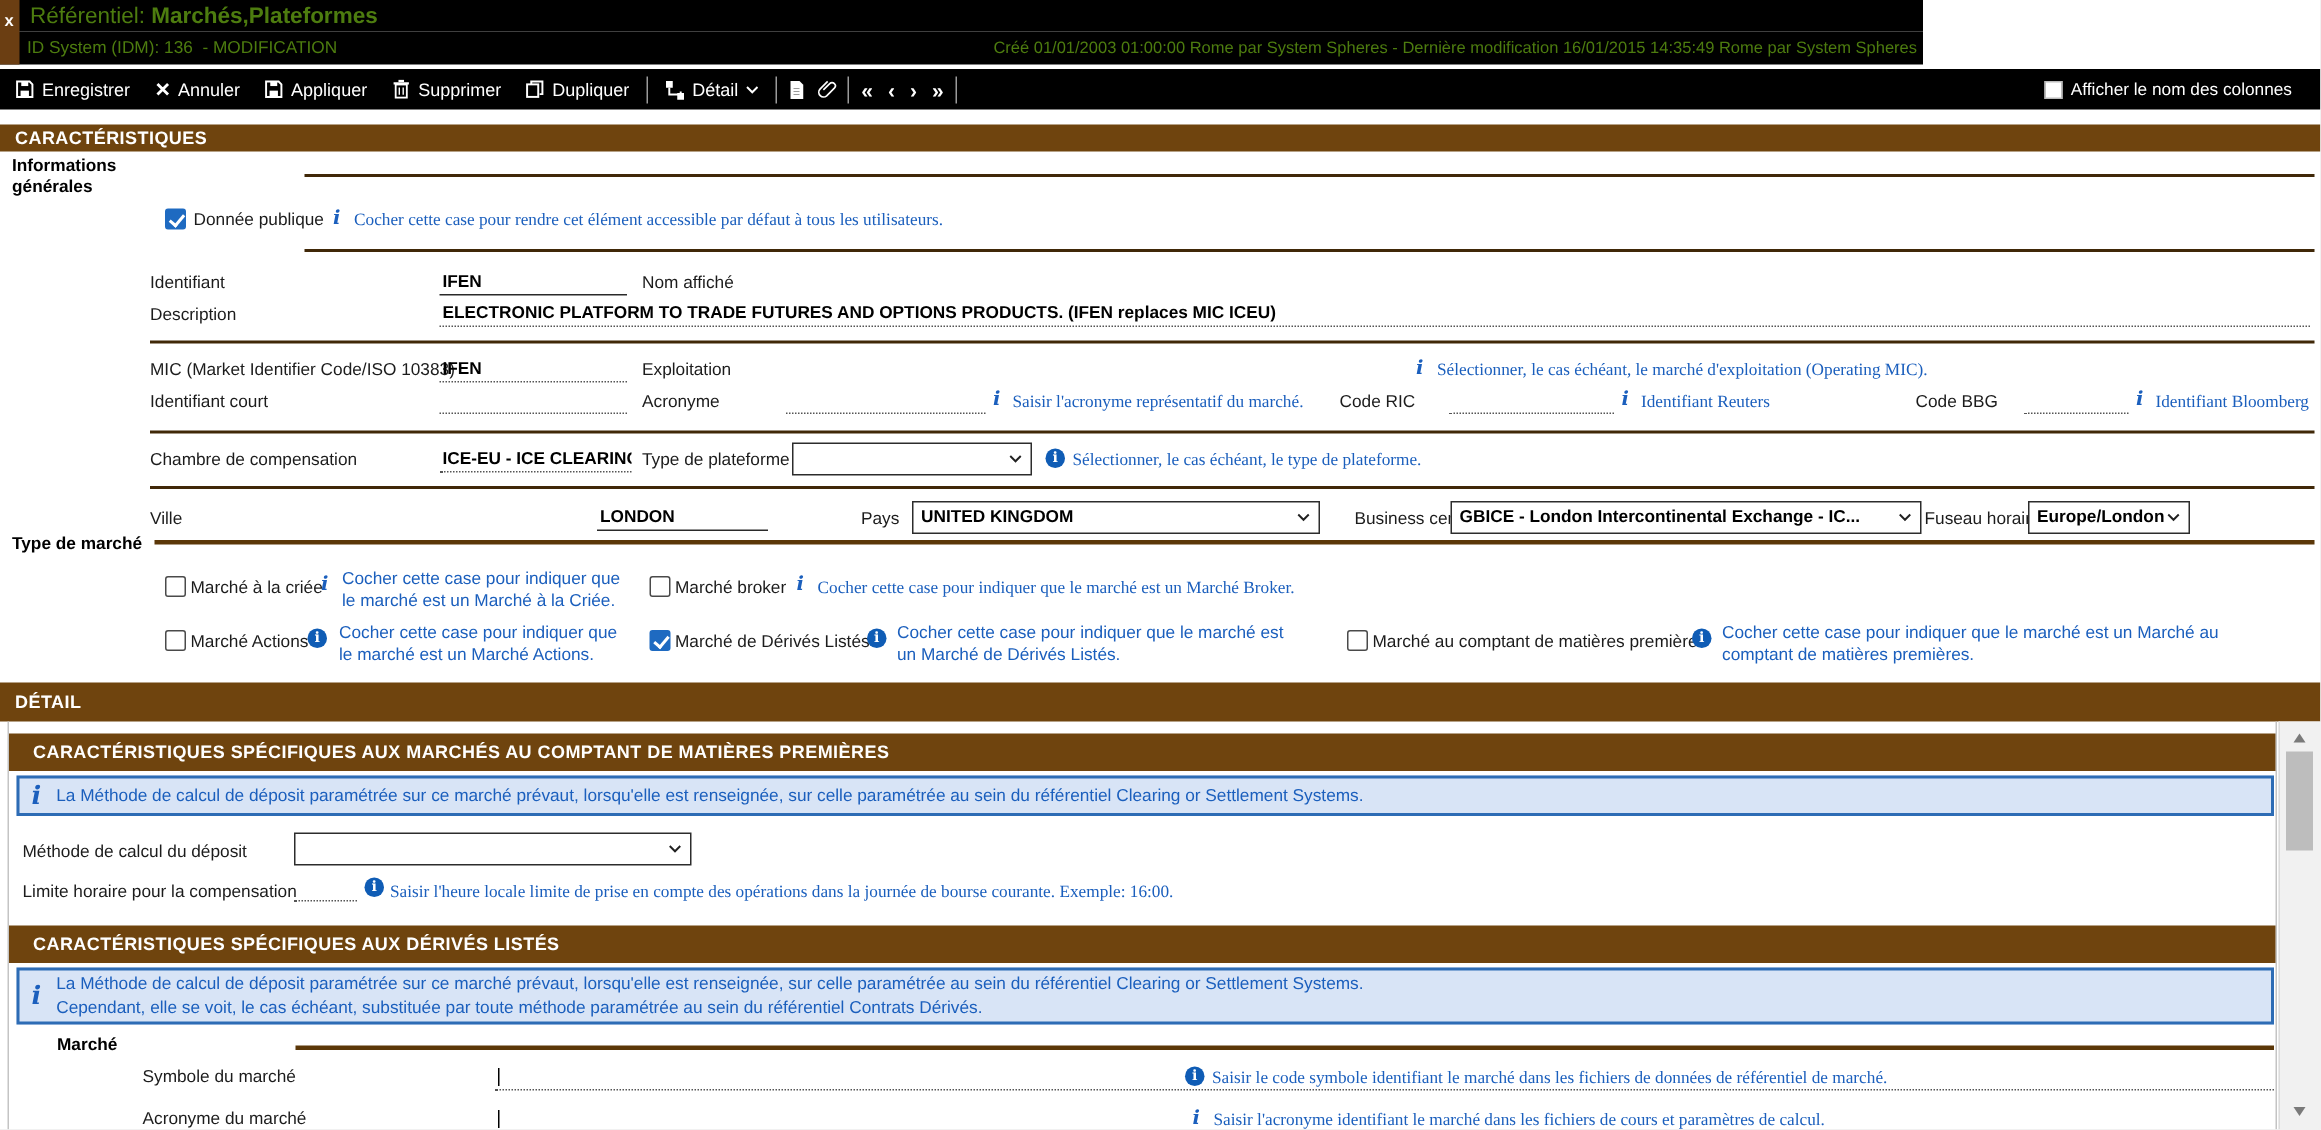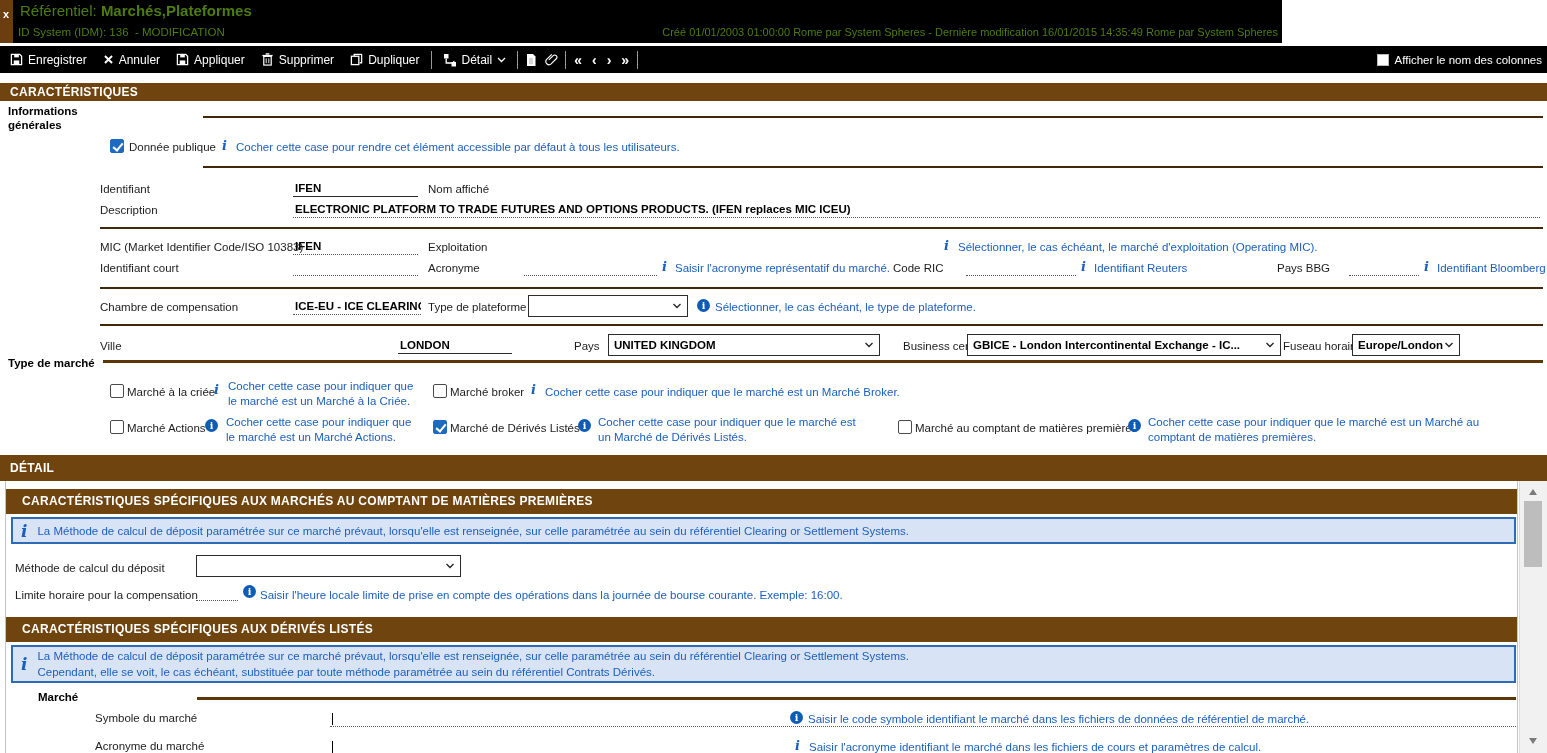--- a/index.html
+++ b/index.html
@@ -10,29 +10,29 @@
   .bar-black{position:absolute;left:0;width:1282px;background:#000;color:#4d7c0f;}
   .titlebar{top:0;height:21px;line-height:21px;font-size:15px;}
   .subbar{top:21px;height:22px;line-height:22px;font-size:11.5px;}
   .close-strip{position:absolute;left:0;top:0;width:13px;height:43px;background:#6b3e12;z-index:5;}
   .close-x{position:absolute;left:3px;top:9px;font-size:11px;font-weight:bold;color:#fff;line-height:11px;}
   .toolbar{position:absolute;left:0;top:46px;width:1547px;height:27px;background:#000;color:#fff;
            display:flex;align-items:center;font-size:12px;padding-left:2px;box-sizing:border-box;}
   .tbtn{display:flex;align-items:center;gap:5px;padding:0 8px;height:43px;white-space:nowrap;}
   .tdiv{width:1px;height:18px;background:#9a9a9a;margin:0 3px;}
   .tnav{padding:0 5px;font-size:14px;font-weight:bold;}
-  .tright{margin-left:auto;display:flex;align-items:center;gap:6px;padding-right:5px;font-size:11.5px;justify-content:center;}
+  .tright{margin-left:auto;display:flex;align-items:center;gap:6px;padding-right:19px;font-size:11.5px;justify-content:center;}
   .wcb{width:12px;height:12px;background:#fff;border:1px solid #bbb;box-sizing:border-box;}
   .tico{display:block;}
   
   .brownbar{background:#6f440e;color:#fff;font-weight:bold;font-size:12px;letter-spacing:.3px;}
   
   .lbl{position:absolute;font-size:11.5px;color:#1c1c1c;white-space:nowrap;}
   .glbl{position:absolute;font-size:11.5px;font-weight:bold;color:#000;line-height:14px;}
-  .blue{position:absolute;font-size:11.5px;color:#1b5fbd;white-space:nowrap;}
+  .blue{position:absolute;font-size:11.5px;color:#1b5fbd;white-space:nowrap;font-family:Liberation Serif, serif;}
   .bluew{position:absolute;font-size:11.5px;color:#1b5fbd;line-height:15px;}
   .valbox{position:absolute;height:17px;line-height:17px;font-weight:bold;font-size:11.5px;color:#000;
           white-space:nowrap;box-sizing:border-box;padding-left:2px;}
   .u-solid{border-bottom:1px solid #2a2a2a;}
   .u-dot{border-bottom:1px dotted #555;}
   .hr{position:absolute;height:2px;background:#402808;}
   .grpline{position:absolute;height:3px;background:#5b3708;}
   
   .ii{position:absolute;font-family:"DejaVu Serif",serif;font-style:italic;font-weight:bold;
       font-size:13px;color:#1b5fbd;line-height:14px;}
@@ -183,21 +183,21 @@
   <span class="lbl" style="left:100px;top:262px">Identifiant court</span>
   <div class="valbox u-dot" style="left:293px;top:259px;width:125px"></div>
   <span class="lbl" style="left:428px;top:262px">Acronyme</span>
   <div class="valbox u-dot" style="left:524px;top:259px;width:133px"></div>
   <span class="ii" style="left:662px;top:260px">i</span>
   <span class="blue" style="left:675px;top:262px">Saisir l'acronyme représentatif du marché.</span>
   <span class="lbl" style="left:893px;top:262px">Code RIC</span>
   <div class="valbox u-dot" style="left:966px;top:259px;width:110px"></div>
   <span class="ii" style="left:1081px;top:260px">i</span>
   <span class="blue" style="left:1094px;top:262px">Identifiant Reuters</span>
-  <span class="lbl" style="left:1277px;top:262px">Pays BBG</span>
+  <span class="lbl" style="left:1277px;top:262px">Code BBG</span>
   <div class="valbox u-dot" style="left:1349px;top:259px;width:70px"></div>
   <span class="ii" style="left:1424px;top:260px">i</span>
   <span class="blue" style="left:1437px;top:262px">Identifiant Bloomberg</span>
   <div class="hr" style="left:100px;top:287px;width:1443px"></div>
 
   <span class="lbl" style="left:100px;top:301px">Chambre de compensation</span>
   <div class="valbox u-dot" style="left:293px;top:298px;width:128px;overflow:hidden">ICE-EU - ICE CLEARING EU</div>
   <span class="lbl" style="left:428px;top:301px">Type de plateforme</span>
   <div class="sel" style="left:528px;top:295px;width:160px">
     <span></span>

